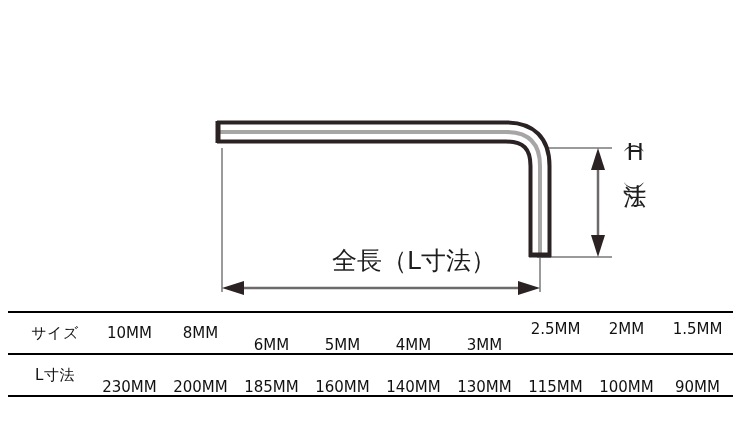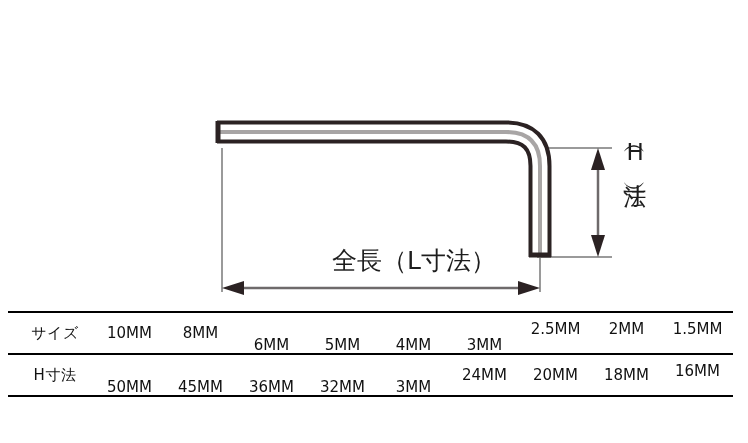--- a/index.html
+++ b/index.html
@@ -153,25 +153,25 @@
       <td class="col-sz">8MM</td>
       <td class="col-sz v-shift-down">6MM</td>
       <td class="col-sz v-shift-down">5MM</td>
       <td class="col-sz v-shift-down">4MM</td>
       <td class="col-sz v-shift-down">3MM</td>
       <td class="col-sz v-shift-up">2.5MM</td>
       <td class="col-sz v-shift-up">2MM</td>
       <td class="col-sz v-shift-up">1.5MM</td>
     </tr>
     <tr>
-      <td class="row-head">H寸法</td>
-      <td class="col-val v-shift-down">50MM</td>
-      <td class="col-val v-shift-down">45MM</td>
-      <td class="col-val v-shift-down">36MM</td>
-      <td class="col-val v-shift-down">32MM</td>
-      <td class="col-val v-shift-down">3MM</td>
-      <td class="col-val">24MM</td>
-      <td class="col-val">20MM</td>
-      <td class="col-val">18MM</td>
-      <td class="col-val v-shift-up">16MM</td>
+      <td class="row-head">L寸法</td>
+      <td class="col-val v-shift-down">230MM</td>
+      <td class="col-val v-shift-down">200MM</td>
+      <td class="col-val v-shift-down">185MM</td>
+      <td class="col-val v-shift-down">160MM</td>
+      <td class="col-val v-shift-down">140MM</td>
+      <td class="col-val v-shift-down">130MM</td>
+      <td class="col-val v-shift-down">115MM</td>
+      <td class="col-val v-shift-down">100MM</td>
+      <td class="col-val v-shift-down">90MM</td>
     </tr>
   </tbody>
 </table>
 
 </body></html>

